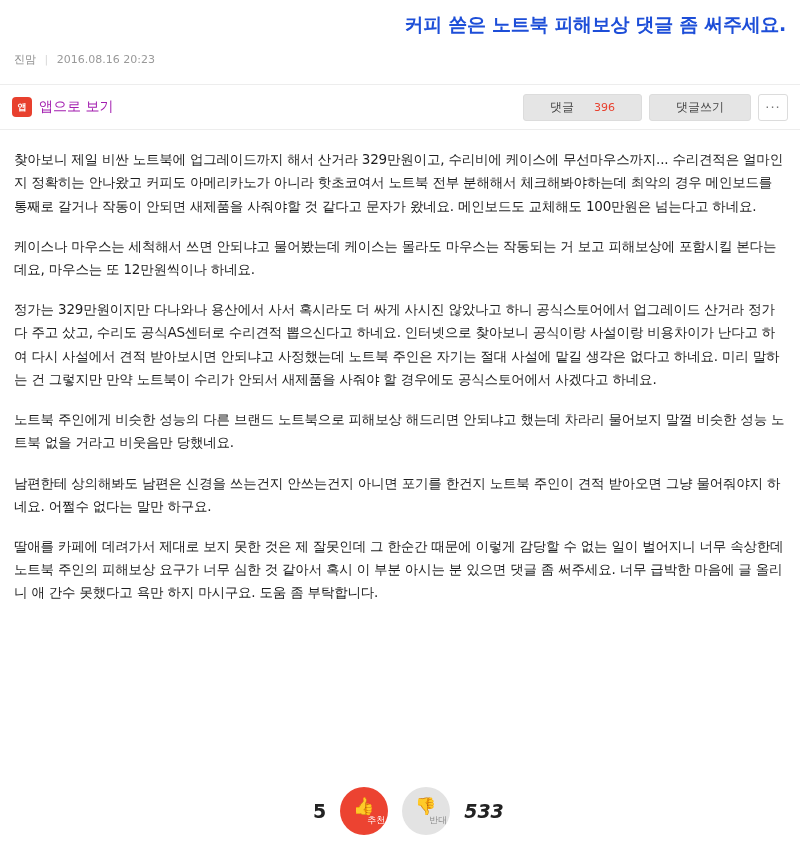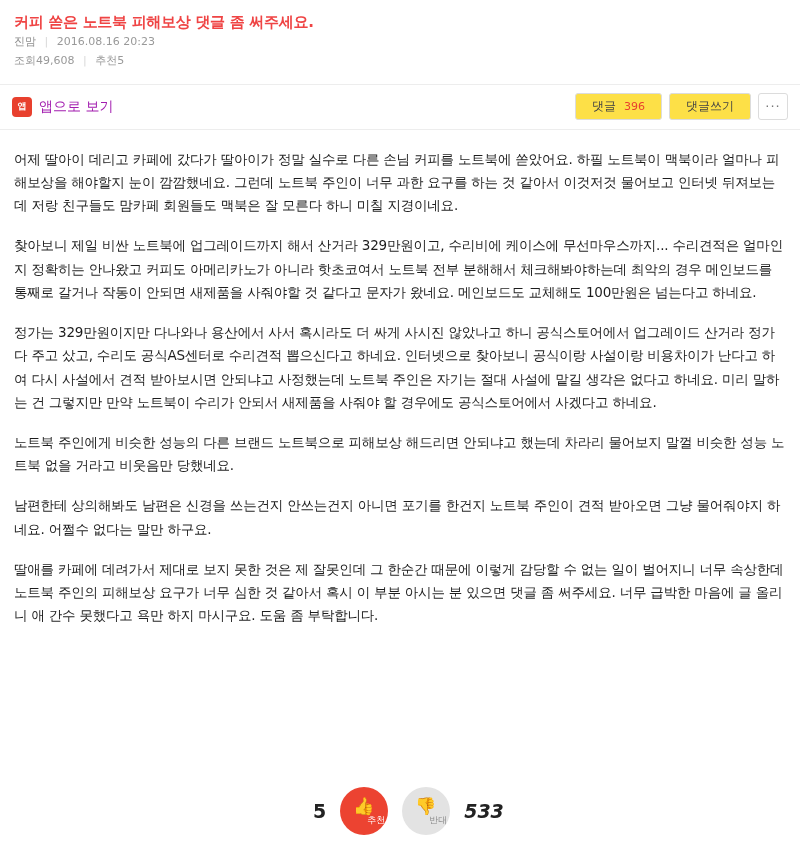--- a/index.html
+++ b/index.html
@@ -21,28 +21,29 @@
     height: 854px;
     position: relative;
     background: #ffffff;
   }
 
   
   .post-header {
     padding: 12px 14px 6px 14px;
   }
   .post-title {
-    font-size: 15px;
+    font-size: 19px;
     font-weight: bold;
-    color: #ef4444;
+    color: #1d4ed8;
     line-height: 1.35;
     letter-spacing: -0.3px;
+    text-align: right;
   }
   .post-meta {
-    margin-top: 2px;
+    margin-top: 14px;
     font-size: 11px;
     color: #999999;
     line-height: 1.5;
   }
   .post-meta .author {
     color: #8e8e8e;
   }
   .meta-line2 {
     margin-top: 2px;
     font-size: 11px;
@@ -90,27 +91,27 @@
   }
   .toolbar-right {
     display: flex;
     align-items: center;
     gap: 7px;
   }
   .btn-outline {
     border: 1px solid #dcdcdc;
     border-radius: 3px;
     height: 27px;
-    padding: 0 16px;
-    display: flex;
-    align-items: center;
-    gap: 8px;
+    padding: 0 26px;
+    display: flex;
+    align-items: center;
+    gap: 20px;
     font-size: 12px;
     color: #444444;
-    background: #fde047;
+    background: #e5e5e5;
     cursor: pointer;
   }
   .btn-outline .count {
     color: #e8402e;
     font-size: 11px;
     font-weight: normal;
   }
   .btn-more {
     border: 1px solid #dcdcdc;
     border-radius: 3px;
@@ -199,25 +200,20 @@
 <body>
 
 <div class="page">
 
   <div class="post-header">
     <div class="post-title">커피 쏟은 노트북 피해보상 댓글 좀 써주세요.</div>
     <div class="post-meta">
       <span class="author">진맘</span>
       <span class="meta-sep">|</span>
       <span>2016.08.16 20:23</span>
-    </div>
-    <div class="meta-line2">
-      <span>조회49,608</span>
-      <span class="meta-sep">|</span>
-      <span>추천5</span>
     </div>
   </div>
 
   <div class="toolbar">
     <div class="app-link">
       <span class="app-badge">앱</span>
       <span class="app-link-label">앱으로 보기</span>
     </div>
     <div class="toolbar-right">
       <div class="btn-outline">
@@ -225,22 +221,22 @@
         <span class="count">396</span>
       </div>
       <div class="btn-outline">
         <span>댓글쓰기</span>
       </div>
       <div class="btn-more">···</div>
     </div>
   </div>
 
   <div class="post-body">
-    <p>어제 딸아이 데리고 카페에 갔다가 딸아이가 정말 실수로 다른 손님 커피를 노트북에 쏟았어요. 하필 노트북이 맥북이라 얼마나 피해보상을 해야할지 눈이 깜깜했네요. 그런데 노트북 주인이 너무 과한 요구를 하는 것 같아서 이것저것 물어보고 인터넷 뒤져보는데 저랑 친구들도 맘카페 회원들도 맥북은 잘 모른다 하니 미칠 지경이네요.</p>
     <p>찾아보니 제일 비싼 노트북에 업그레이드까지 해서 산거라 329만원이고, 수리비에 케이스에 무선마우스까지... 수리견적은 얼마인지 정확히는 안나왔고 커피도 아메리카노가 아니라 핫초코여서 노트북 전부 분해해서 체크해봐야하는데 최악의 경우 메인보드를 통째로 갈거나 작동이 안되면 새제품을 사줘야할 것 같다고 문자가 왔네요. 메인보드도 교체해도 100만원은 넘는다고 하네요.</p>
+    <p>케이스나 마우스는 세척해서 쓰면 안되냐고 물어봤는데 케이스는 몰라도 마우스는 작동되는 거 보고 피해보상에 포함시킬 본다는데요, 마우스는 또 12만원씩이나 하네요.</p>
     <p>정가는 329만원이지만 다나와나 용산에서 사서 혹시라도 더 싸게 사시진 않았나고 하니 공식스토어에서 업그레이드 산거라 정가 다 주고 샀고, 수리도 공식AS센터로 수리견적 뽑으신다고 하네요. 인터넷으로 찾아보니 공식이랑 사설이랑 비용차이가 난다고 하여 다시 사설에서 견적 받아보시면 안되냐고 사정했는데 노트북 주인은 자기는 절대 사설에 맡길 생각은 없다고 하네요. 미리 말하는 건 그렇지만 만약 노트북이 수리가 안되서 새제품을 사줘야 할 경우에도 공식스토어에서 사겠다고 하네요.</p>
     <p>노트북 주인에게 비슷한 성능의 다른 브랜드 노트북으로 피해보상 해드리면 안되냐고 했는데 차라리 물어보지 말껄 비슷한 성능 노트북 없을 거라고 비웃음만 당했네요.</p>
     <p>남편한테 상의해봐도 남편은 신경을 쓰는건지 안쓰는건지 아니면 포기를 한건지 노트북 주인이 견적 받아오면 그냥 물어줘야지 하네요. 어쩔수 없다는 말만 하구요.</p>
     <p>딸애를 카페에 데려가서 제대로 보지 못한 것은 제 잘못인데 그 한순간 때문에 이렇게 감당할 수 없는 일이 벌어지니 너무  속상한데 노트북 주인의 피해보상 요구가 너무 심한 것 같아서 혹시 이 부분 아시는 분 있으면 댓글 좀 써주세요. 너무 급박한 마음에 글 올리니 애 간수 못했다고 욕만 하지 마시구요. 도움 좀 부탁합니다.</p>
   </div>
 
   <div class="vote-bar">
     <div class="vote-count">5</div>
     <button class="vote-btn up">
       <span class="glyph">👍</span>

